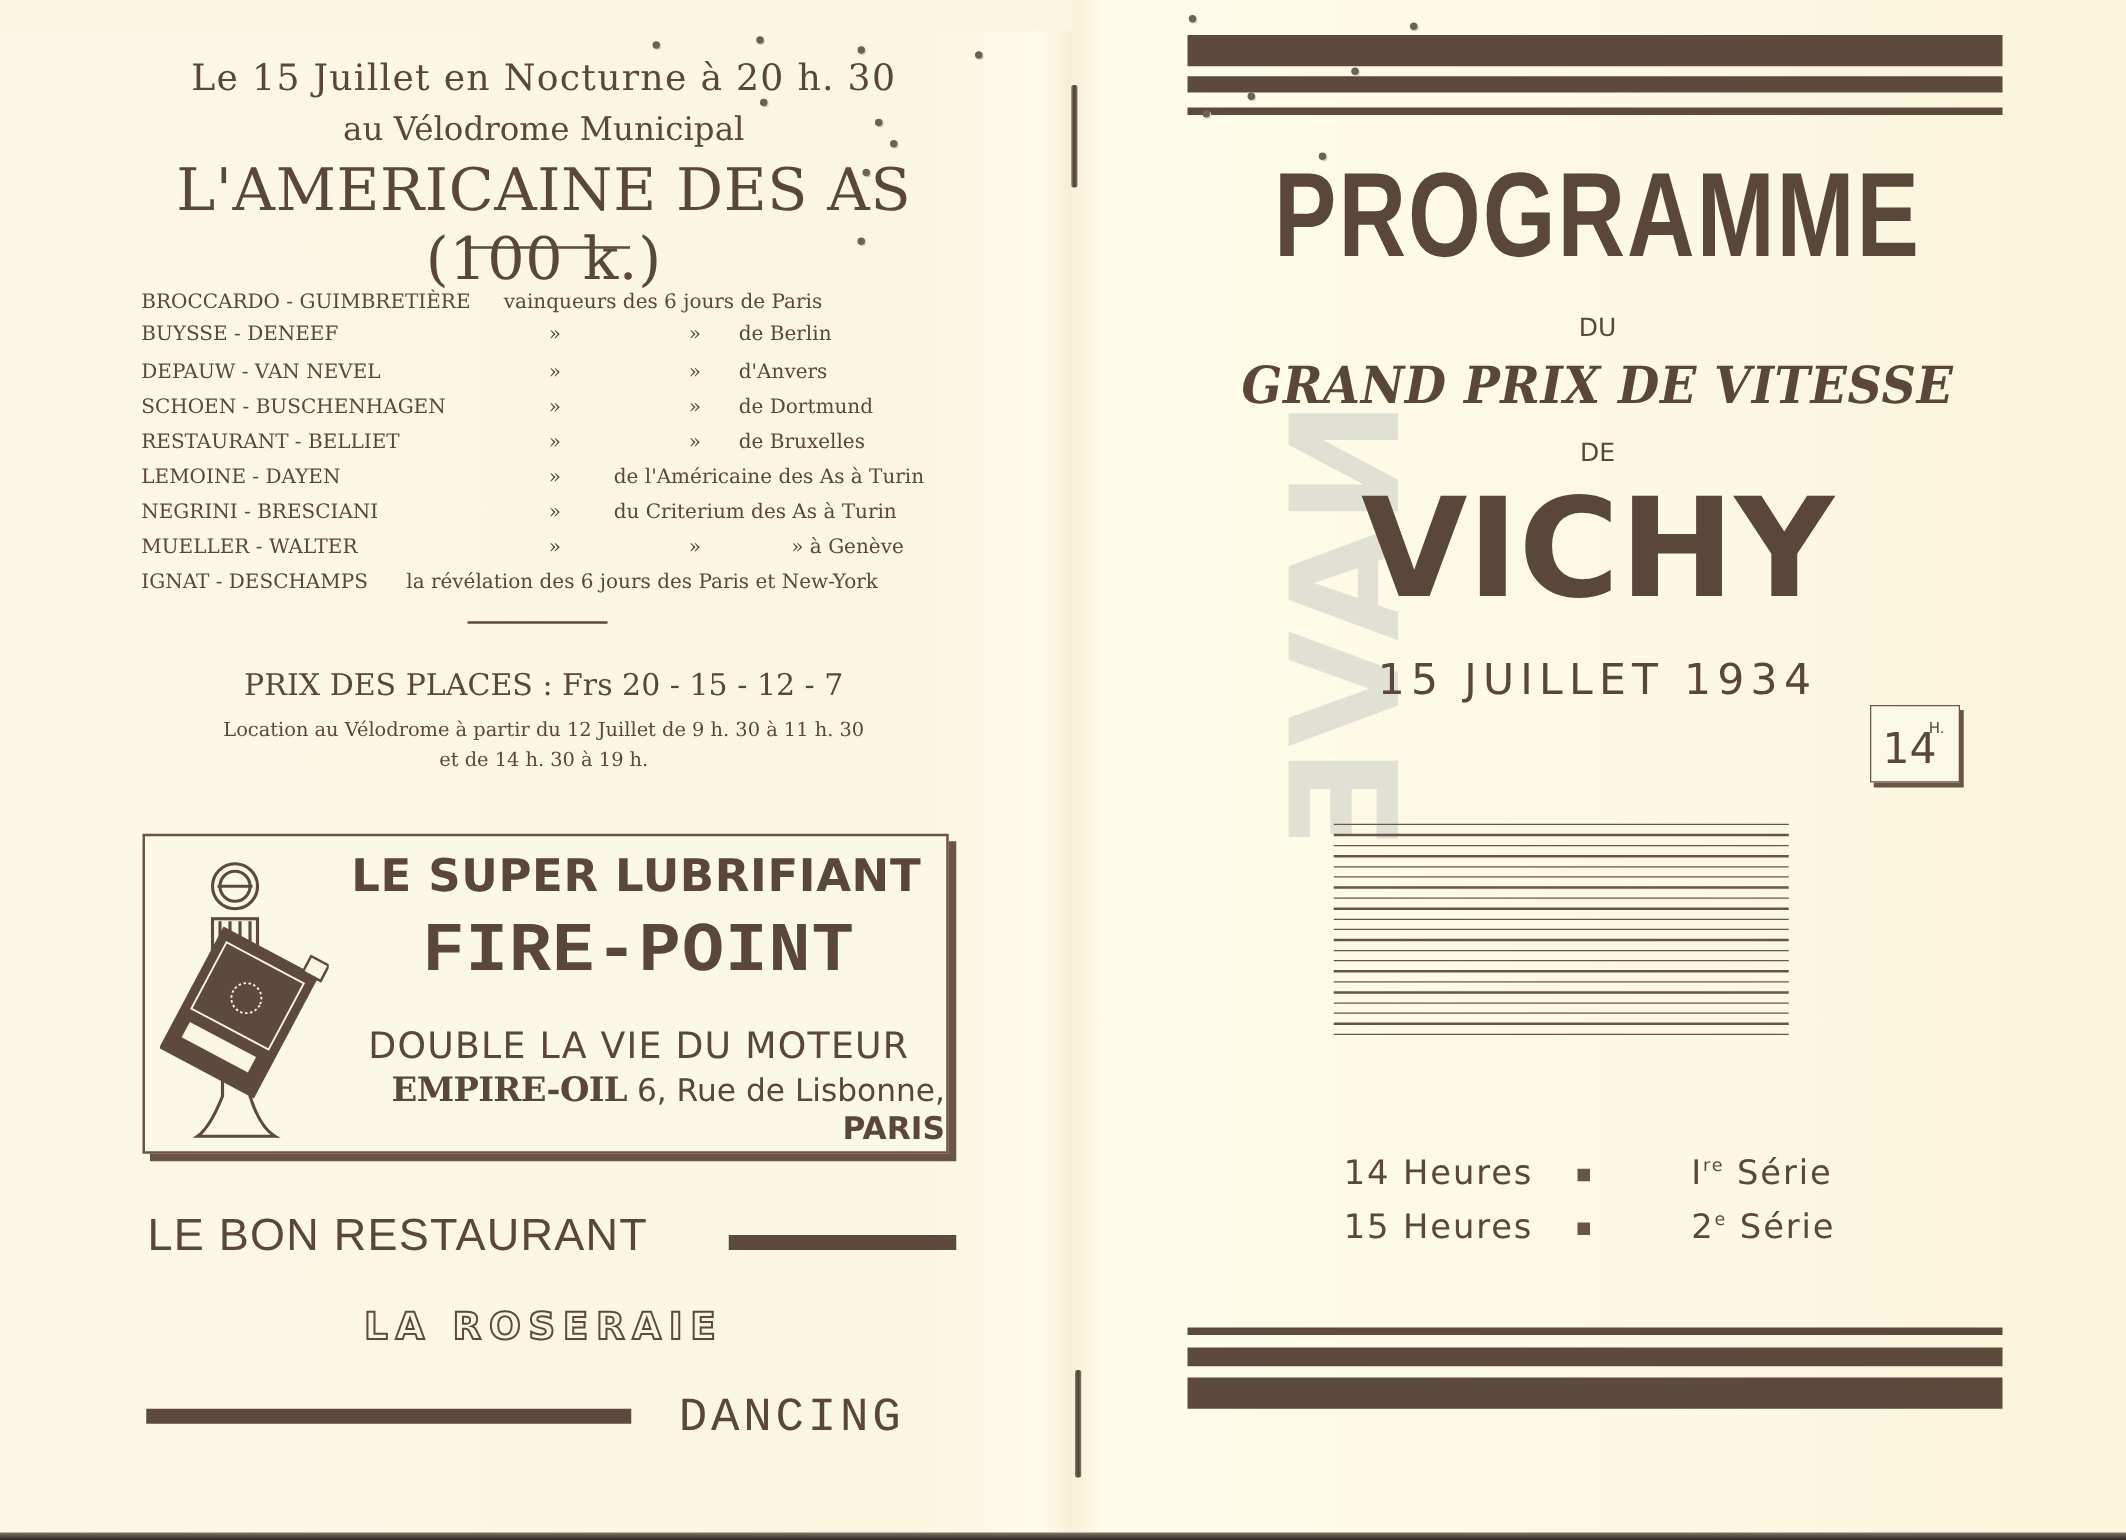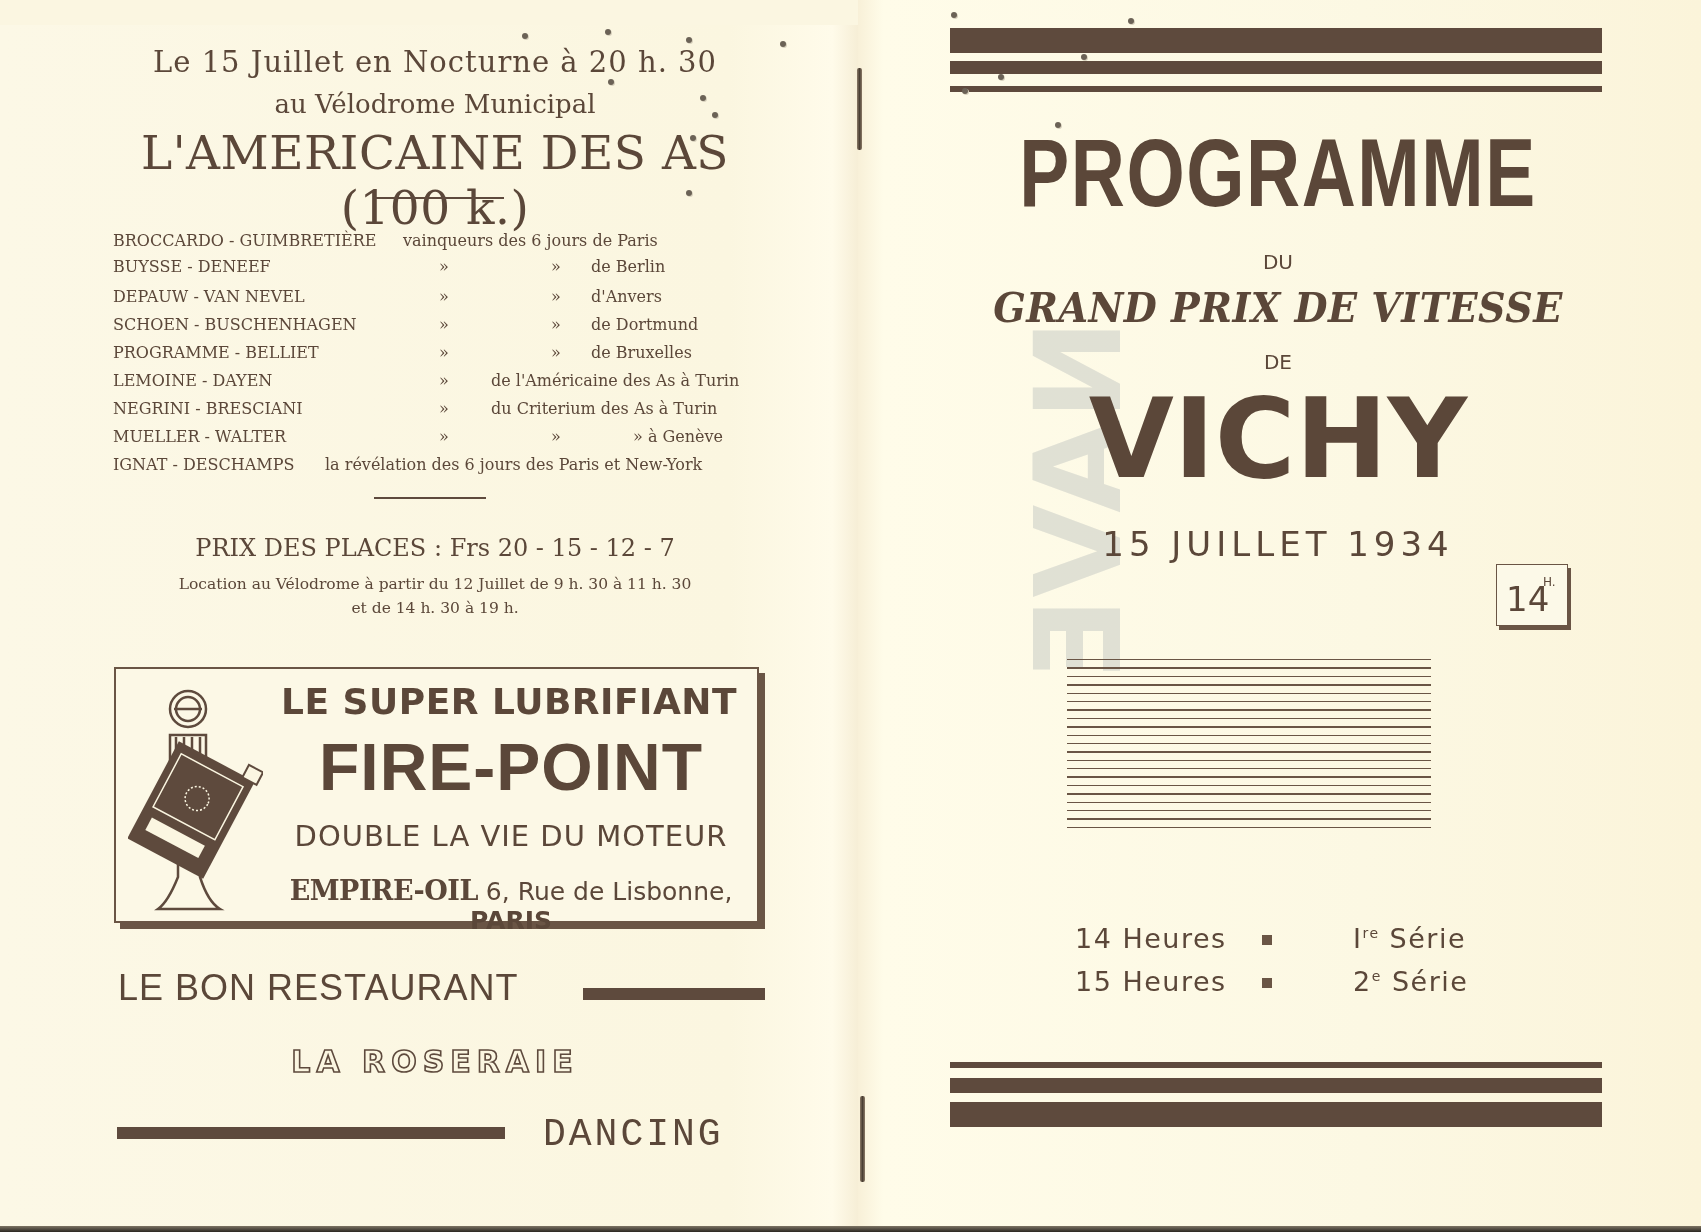--- a/index.html
+++ b/index.html
@@ -21,23 +21,23 @@
   #l-rule1{top:172px;left:374px;width:130px;}
   #l-rule2{top:472px;left:374px;width:112px;}
   .team-row{position:absolute;left:113px;width:660px;height:28px;font-size:16px;white-space:nowrap;}
   .team-row span{position:absolute;top:0;}
   #prix{top:509px;left:100px;width:670px;font-size:24px;}
   #loc1{top:550px;left:100px;width:670px;font-size:15.5px;}
   #loc2{top:574px;left:100px;width:670px;font-size:15.5px;}
   
   #ad{top:642px;left:114px;width:641px;height:252px;border:2px solid #6a5545;box-shadow:6px 6px 0 #6a5545;background:#fcf8e6;}
   #ad-l1{top:12px;left:148px;width:490px;font-size:36px;font-weight:bold;letter-spacing:0.5px;}
-  #ad-l2{top:60px;left:155px;width:480px;font-size:66px;font-weight:bold;letter-spacing:1px;font-family:Liberation Sans, sans-serif;}
+  #ad-l2{top:60px;left:155px;width:480px;font-size:56px;font-weight:bold;letter-spacing:1px;font-family:Liberation Mono, monospace;}
   #ad-l3{top:150px;left:150px;width:490px;font-size:29px;letter-spacing:1px;}
-  #ad-l4{top:206px;left:150px;width:490px;font-size:25px;}
+  #ad-l4{top:188px;left:150px;width:490px;font-size:25px;text-align:right;}
   #ad-l4 b.brand{font-family:"DejaVu Serif",serif;font-size:27px;letter-spacing:-0.5px;}
   #ad-can{top:18px;left:12px;width:135px;height:225px;}
   
   #rest{top:942px;left:118px;font-size:36px;letter-spacing:1px;font-family:"Liberation Sans",sans-serif;}
   #rest-bar{top:963px;left:583px;width:182px;height:12px;}
   #roseraie{top:1019px;left:100px;width:670px;font-size:30px;font-weight:bold;letter-spacing:6px;color:#fbf6e1;
             -webkit-text-stroke:1.6px #5e4a3d;font-family:"DejaVu Sans",sans-serif;}
   #danc-bar{top:1102px;left:117px;width:388px;height:12px;}
   #dancing{top:1088px;left:543px;font-size:38px;letter-spacing:3px;font-family:Liberation Mono, monospace;}
   
@@ -94,21 +94,21 @@
     <span style="left:438px">»</span>
     <span style="left:478px">d'Anvers</span>
   </div>
   <div class="team-row slab" style="top:290px">
     <span style="left:0">SCHOEN - BUSCHENHAGEN</span>
     <span style="left:326px">»</span>
     <span style="left:438px">»</span>
     <span style="left:478px">de Dortmund</span>
   </div>
   <div class="team-row slab" style="top:318px">
-    <span style="left:0">PROGRAMME - BELLIET</span>
+    <span style="left:0">RESTAURANT - BELLIET</span>
     <span style="left:326px">»</span>
     <span style="left:438px">»</span>
     <span style="left:478px">de Bruxelles</span>
   </div>
   <div class="team-row slab" style="top:346px">
     <span style="left:0">LEMOINE - DAYEN</span>
     <span style="left:326px">»</span>
     <span style="left:378px">de l'Américaine des As à Turin</span>
   </div>
   <div class="team-row slab" style="top:374px">

